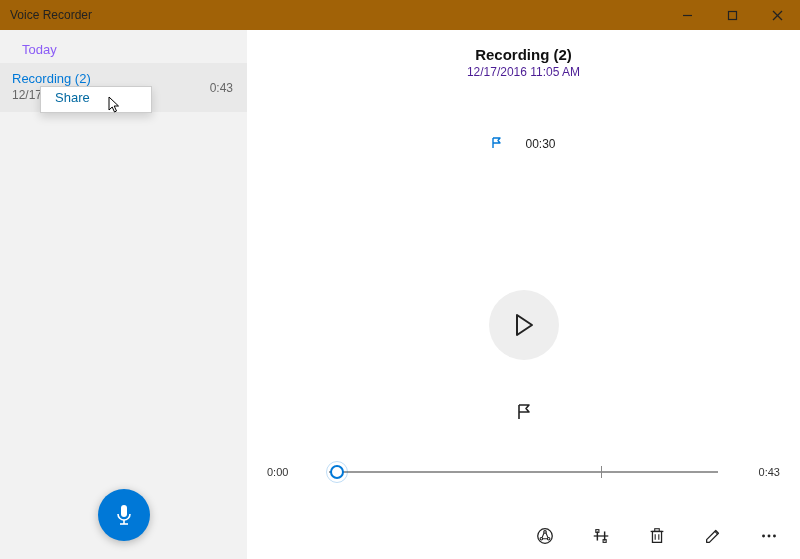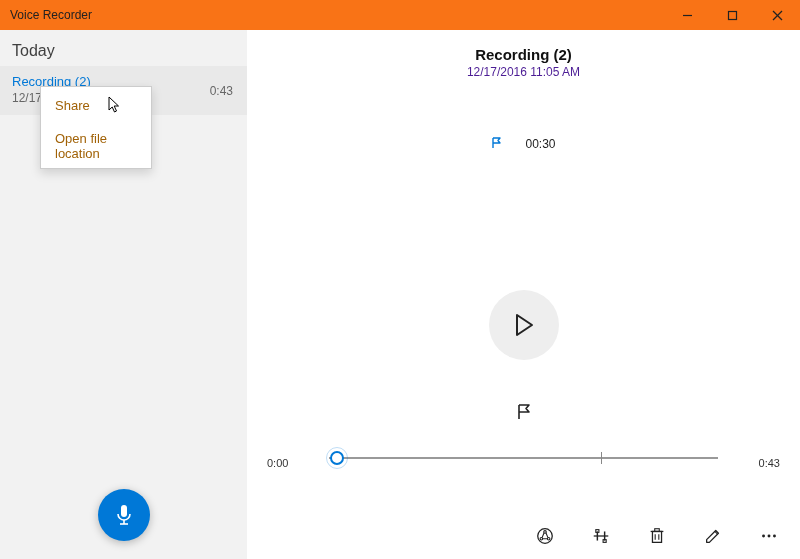--- a/index.html
+++ b/index.html
@@ -1,42 +1,42 @@
 <!DOCTYPE html>
 <html><head>
 <meta charset="utf-8">
 <style>
   * { box-sizing: border-box; margin: 0; padding: 0; font-family: "Segoe UI", Arial, sans-serif; }
   html, body { width: 800px; height: 559px; overflow: hidden; background: #fff; }
   .window { width: 800px; height: 559px; display: flex; flex-direction: column; background: #fff; }
-  .titlebar { height: 30px; display: flex; align-items: center; padding-left: 10px; background: #f97316; }
+  .titlebar { height: 30px; display: flex; align-items: center; padding-left: 10px; background: #a16207; }
   .titlebar-title { font-size: 12px; color: #222; }
   .titlebar-controls { margin-left: auto; display: flex; }
   .titlebar-btn { width: 45px; height: 30px; display: flex; align-items: center; justify-content: center; cursor: pointer; }
   .titlebar-btn svg { width: 11px; height: 11px; }
   .body { flex: 1; display: flex; min-height: 0; }
   .sidebar { width: 247px; background: #f2f2f2; display: flex; flex-direction: column; position: relative; }
-  .section-header { font-size: 16px; color: #404040; padding: 12px 12px 6px 12px; font-weight: 400; }
+  .section-header { font-size: 13px; color: #8b5cf6; padding: 12px 12px 6px 12px; font-weight: 400; margin-left: 10px; }
   .recording-item { padding: 8px 12px 10px 12px; background: #e9e9e9; position: relative; cursor: default; }
   .rec-title { font-size: 13px; color: #0078d7; margin-bottom: 2px; }
   .rec-sub { font-size: 12px; color: #666; }
   .rec-dur { position: absolute; right: 14px; top: 18px; font-size: 12px; color: #666; }
   .record-btn { position: absolute; bottom: 18px; left: 50%; transform: translateX(-50%); width: 52px; height: 52px; border-radius: 50%; background: #0078d7; display: flex; align-items: center; justify-content: center; box-shadow: 0 2px 8px rgba(0,0,0,0.25); cursor: pointer; }
   .context-menu { position: absolute; background: #fff; border: 1px solid #ccc; box-shadow: 0 4px 10px rgba(0,0,0,0.15); font-size: 13px; z-index: 50; }
-  .context-menu .mi { padding: 11px 18px 7px 14px; cursor: default; color: #a16207; }
+  .context-menu .mi { padding: 3px 18px 7px 14px; cursor: default; color: #0369a1; }
   .cursor { position: absolute; width: 14px; height: 18px; z-index: 60; }
   .main { flex: 1; position: relative; background: #fff; }
   .detail-title { text-align: center; margin-top: 16px; font-size: 15px; font-weight: 600; color: #111; }
   .detail-sub { text-align: center; font-size: 12px; color: #4c1d95; margin-top: 2px; }
   .marker-row { display: flex; align-items: center; justify-content: center; gap: 22px; margin-top: 56px; }
   .marker-icon svg { width: 12px; height: 12px; }
   .marker-time { font-size: 12px; color: #222; }
   .play-btn { position: absolute; top: 260px; left: 50%; transform: translateX(-50%); width: 70px; height: 70px; border-radius: 50%; background: #eee; display: flex; align-items: center; justify-content: center; cursor: pointer; }
   .flag-btn { position: absolute; top: 370px; left: 50%; transform: translateX(-50%); width: 24px; height: 24px; display: flex; align-items: center; justify-content: center; cursor: pointer; }
-  .timeline { position: absolute; left: 20px; right: 20px; bottom: 72px; height: 30px; display: flex; align-items: flex-start; gap: 22px; }
+  .timeline { position: absolute; left: 20px; right: 20px; bottom: 72px; height: 30px; display: flex; align-items: center; gap: 22px; }
   .time-label { font-size: 11px; color: #333; width: 34px; }
   .time-label.right { text-align: right; }
   .track { flex: 1; height: 2px; background: #999; position: relative; margin: 0 6px; }
   .track-tick { position: absolute; top: -5px; width: 1px; height: 12px; background: #888; }
   .thumb { position: absolute; top: 50%; transform: translate(-50%,-50%); width: 14px; height: 14px; border-radius: 50%; background: #fff; border: 2px solid #0078d7; }
   .thumb-ring { position: absolute; top: 50%; transform: translate(-50%,-50%); width: 22px; height: 22px; border-radius: 50%; border: 1px solid rgba(0,120,215,0.25); }
   .toolbar { position: absolute; right: 20px; bottom: 12px; display: flex; gap: 34px; align-items: center; }
   .tool-btn { width: 22px; height: 22px; display: flex; align-items: center; justify-content: center; cursor: pointer; }
 </style>
 </head>
@@ -71,21 +71,20 @@
     <div class="sidebar">
       <div class="section-header">Today</div>
       <div class="recording-item">
         <div class="rec-title">Recording (2)</div>
         <div class="rec-sub">12/17/</div>
         <div class="rec-dur">0:43</div>
       </div>
 
       <div class="context-menu" style="left:40px; top:56px; width:112px;">
         <div class="mi">Share</div>
-        <div class="mi">Open file location</div>
       </div>
 
       <div class="cursor" style="left:108px; top:66px;">
         <svg viewBox="0 0 14 18">
             <path d="M1 1 L1 14 L4.2 11 L6.5 16 L8.5 15 L6.2 10 L10.5 10 Z" fill="#fff" stroke="#000" stroke-width="1"></path>
           </svg>
       </div>
 
       <div class="record-btn">
         <svg width="20" height="24" viewBox="0 0 20 24">

